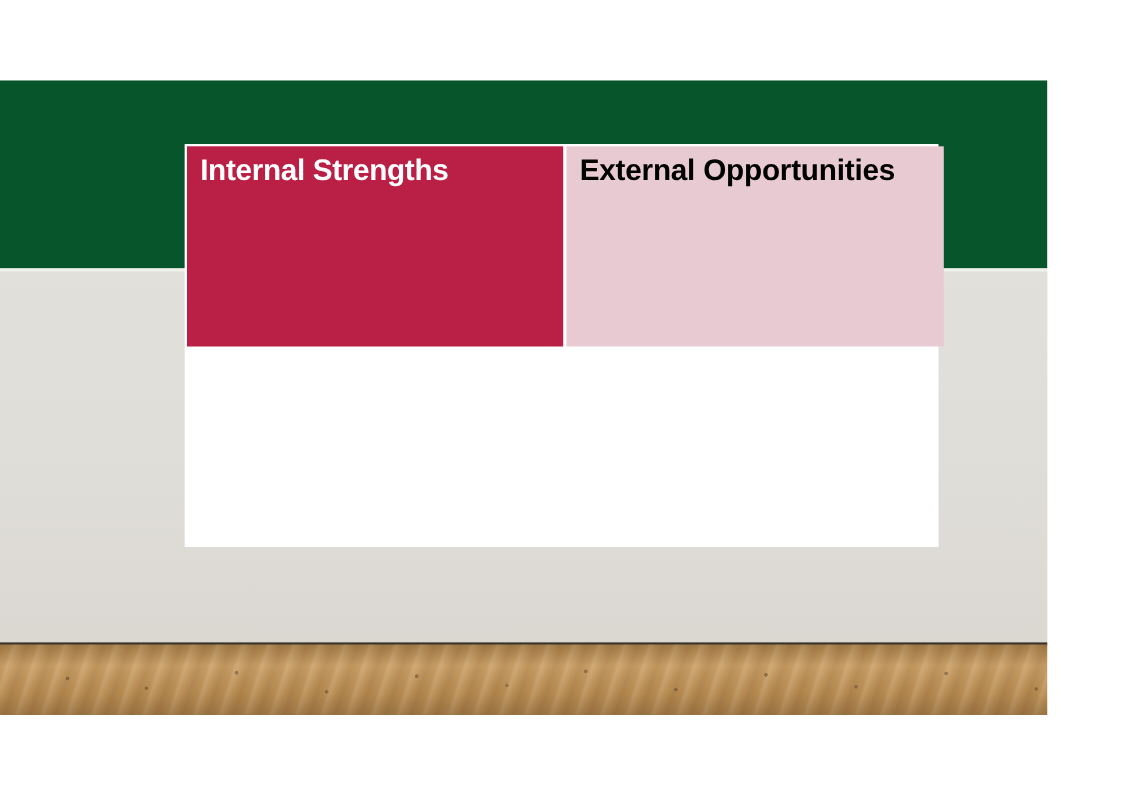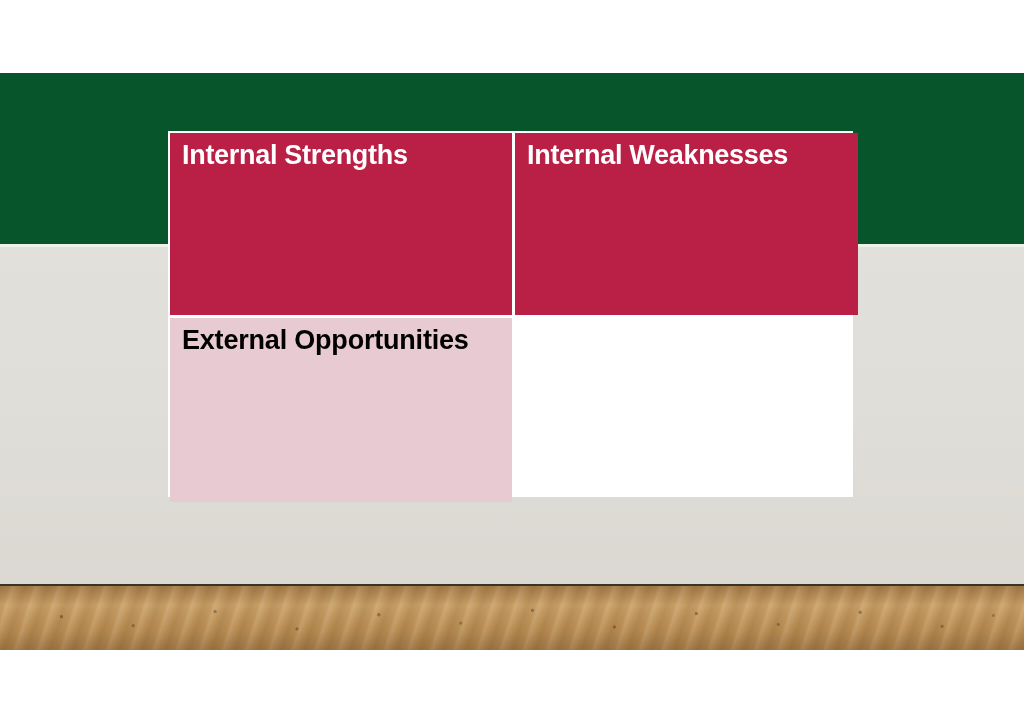--- a/index.html
+++ b/index.html
@@ -10,21 +10,21 @@
   }
   body {
     width: 1024px;
     height: 724px;
     overflow: hidden;
     font-family: "Liberation Sans", sans-serif;
   }
 
   #slide {
     position: relative;
-    width: 1024px;
+    width: 952px;
     height: 724px;
     background: #ffffff;
     overflow: hidden;
   }
 
   
   .scene {
     position: absolute;
     left: 0;
     top: 73px;
@@ -211,24 +211,20 @@
     </div>
   </div>
 
   <div class="swot-table">
 
     <div class="swot-cell internal">
       <p class="cell-title">Internal Strengths</p>
       <p class="cell-body"></p>
     </div>
 
-    <div class="swot-cell internal">
-      <p class="cell-title">Internal Weaknesses</p>
-      <p class="cell-body"></p>
-    </div>
 
     <div class="swot-cell external">
       <p class="cell-title">External Opportunities</p>
       <p class="cell-body"></p>
     </div>
 
 
   </div>
 
 </div>

